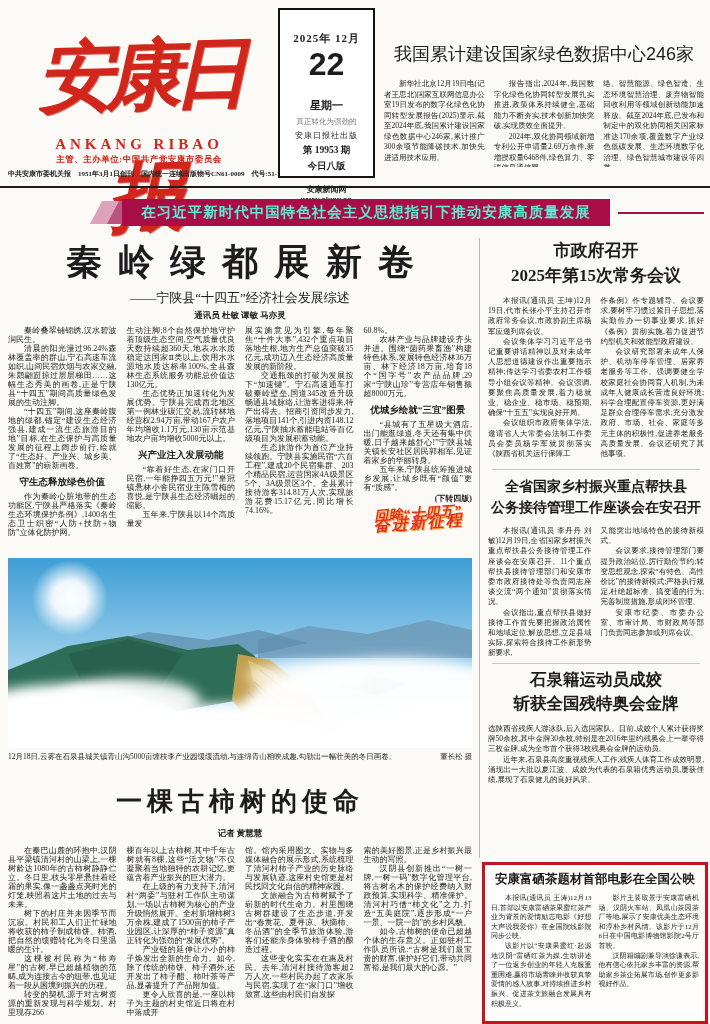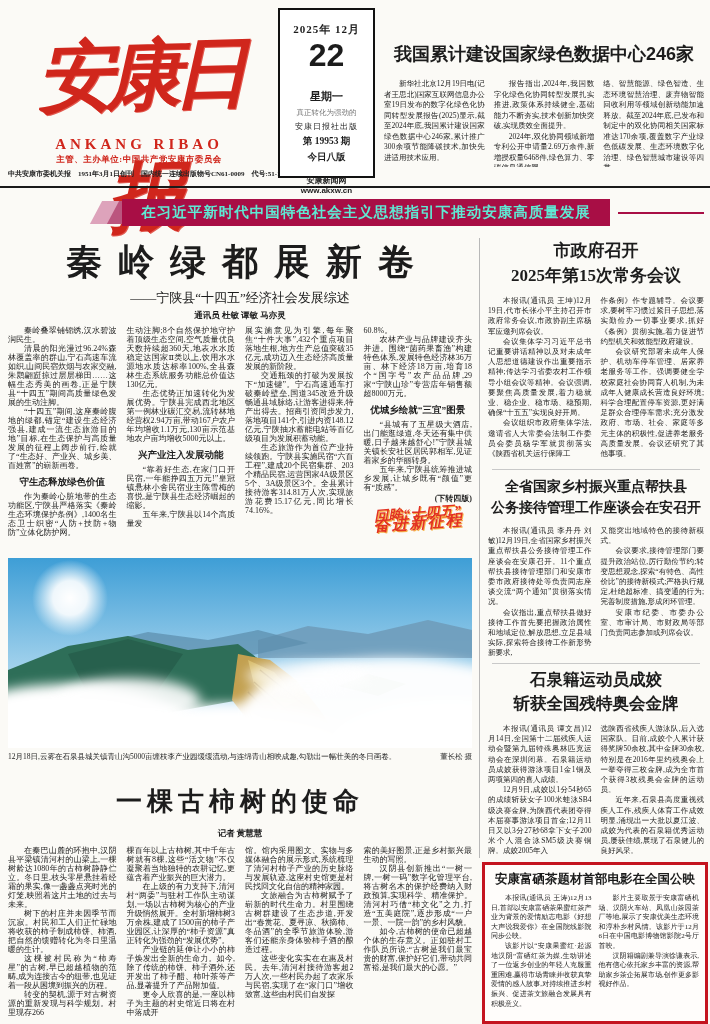--- a/index.html
+++ b/index.html
@@ -12,32 +12,32 @@
     font-size:76px; font-weight:bold; font-style:italic; color:#d0261c; letter-spacing:-8px;
     line-height:122px; text-align:center; transform:rotate(-1.5deg); text-shadow:1px 1px 0 #e2594f; }
   .latin-title { position:absolute; left:6px; top:136px; width:266px; text-align:center;
     color:#d0261c; font-weight:bold; font-size:15px; letter-spacing:4px; }
   .organizer { position:absolute; left:6px; top:154px; width:266px; text-align:center;
     color:#d0261c; font-size:8.5px; font-weight:bold; letter-spacing:0.5px; }
   .meta-line { position:absolute; left:8px; top:169px; width:330px; font-size:7px; font-weight:bold; color:#222; }
   .rule-top { position:absolute; left:0; top:186px; width:710px; height:2px; background:#1a1a1a; }
 
   .date-box { position:absolute; left:278px; top:8px; width:97px; height:170px;
-    border:2.5px solid #111; background:#fff; text-align:center; padding-top:12px; }
+    border:2.5px solid #111; background:#fff; text-align:center; padding-top:21px; }
   .db-ym { font-size:11px; font-weight:bold; letter-spacing:1px; }
   .db-day { font-size:32px; font-weight:bold; line-height:36px; font-family:"Liberation Sans",sans-serif; }
   .db-week { font-size:11px; font-weight:bold; margin-top:16px; }
   .db-lunar { font-size:7.5px; color:#777; margin-top:4px; }
   .db-pub { font-size:8px; margin-top:3px; letter-spacing:1px; }
   .db-issue,.db-pages { font-size:9.5px; font-weight:bold; margin-top:3px; }
   .db-site { font-size:8px; font-weight:bold; margin-top:11px; }
   .db-url { font-size:8px; font-weight:bold; font-family:"Liberation Sans",sans-serif; }
 
   .top-story { position:absolute; left:384px; top:42px; width:320px; }
-  .ts-head { font-size:18px; font-weight:700; text-align:center; white-space:nowrap;
+  .ts-head { font-size:18px; font-weight:400; text-align:center; white-space:nowrap;
     font-family:"Liberation Sans",sans-serif; }
   .ts-body { margin-top:13px; display:flex; gap:9px; height:88px; overflow:hidden; }
   .ts-col { flex:1; font-size:7.5px; line-height:10.5px; text-align:justify; }
 
   
   .slash1 { position:absolute; left:96px; top:201px; width:30px; height:23px; background:#dda3bb; transform:skewX(-28deg); }
   .slash2 { position:absolute; left:113px; top:201px; width:17px; height:23px; background:#bb557e; transform:skewX(-28deg); }
   .banner { position:absolute; left:122px; top:199px; width:488px; height:27px; background:#a80e45;
     color:#5eead4; font-size:14.5px; font-weight:bold; text-align:center; line-height:27px;
     letter-spacing:1px; font-family:"Liberation Sans",sans-serif; }
@@ -321,26 +321,20 @@
         </div>
       </div>
   </div>
   <div class="hdiv" style="top:663px;"></div>
 
   <div class="r-art r-head ath-head">
     <div>石泉籍运动员成姣</div>
     <div>斩获全国残特奥会金牌</div>
   </div>
   <div class="r-art r-body ath-body">
-    <div class="r-col">
-        <div class="grp">
-          <p>本报讯(通讯员 谭文昌)12月14日,全国第十二届残疾人运动会暨第九届特殊奥林匹克运动会在深圳闭幕。石泉籍运动员成姣获得游泳项目1金1铜及两项第四的喜人成绩。</p>
-          <p>12月9日,成姣以1分54秒65的成绩斩获女子100米蛙泳SB4级决赛金牌,为陕西代表团夺得本届赛事游泳项目首金;12月11日又以3分27秒68拿下女子200米个人混合泳SM5级决赛铜牌。成姣2005年入</p>
-        </div>
-      </div>
     <div class="r-col cont">
         <div class="grp">
           <p>选陕西省残疾人游泳队,后入选国家队。目前,成姣个人累计获得奖牌50余枚,其中金牌30余枚,特别是在2016年里约残奥会上一举夺得三枚金牌,成为全市首个获得3枚残奥会金牌的运动员。</p>
           <p>近年来,石泉县高度重视残疾人工作,残疾人体育工作成效明显,涌现出一大批以夏江波、成姣为代表的石泉籍优秀运动员,屡获佳绩,展现了石泉健儿的良好风采。</p>
         </div>
       </div>
   </div>
 
   <div class="movie-box">
     <div class="movie-head">安康富硒茶题材首部电影在全国公映</div>

